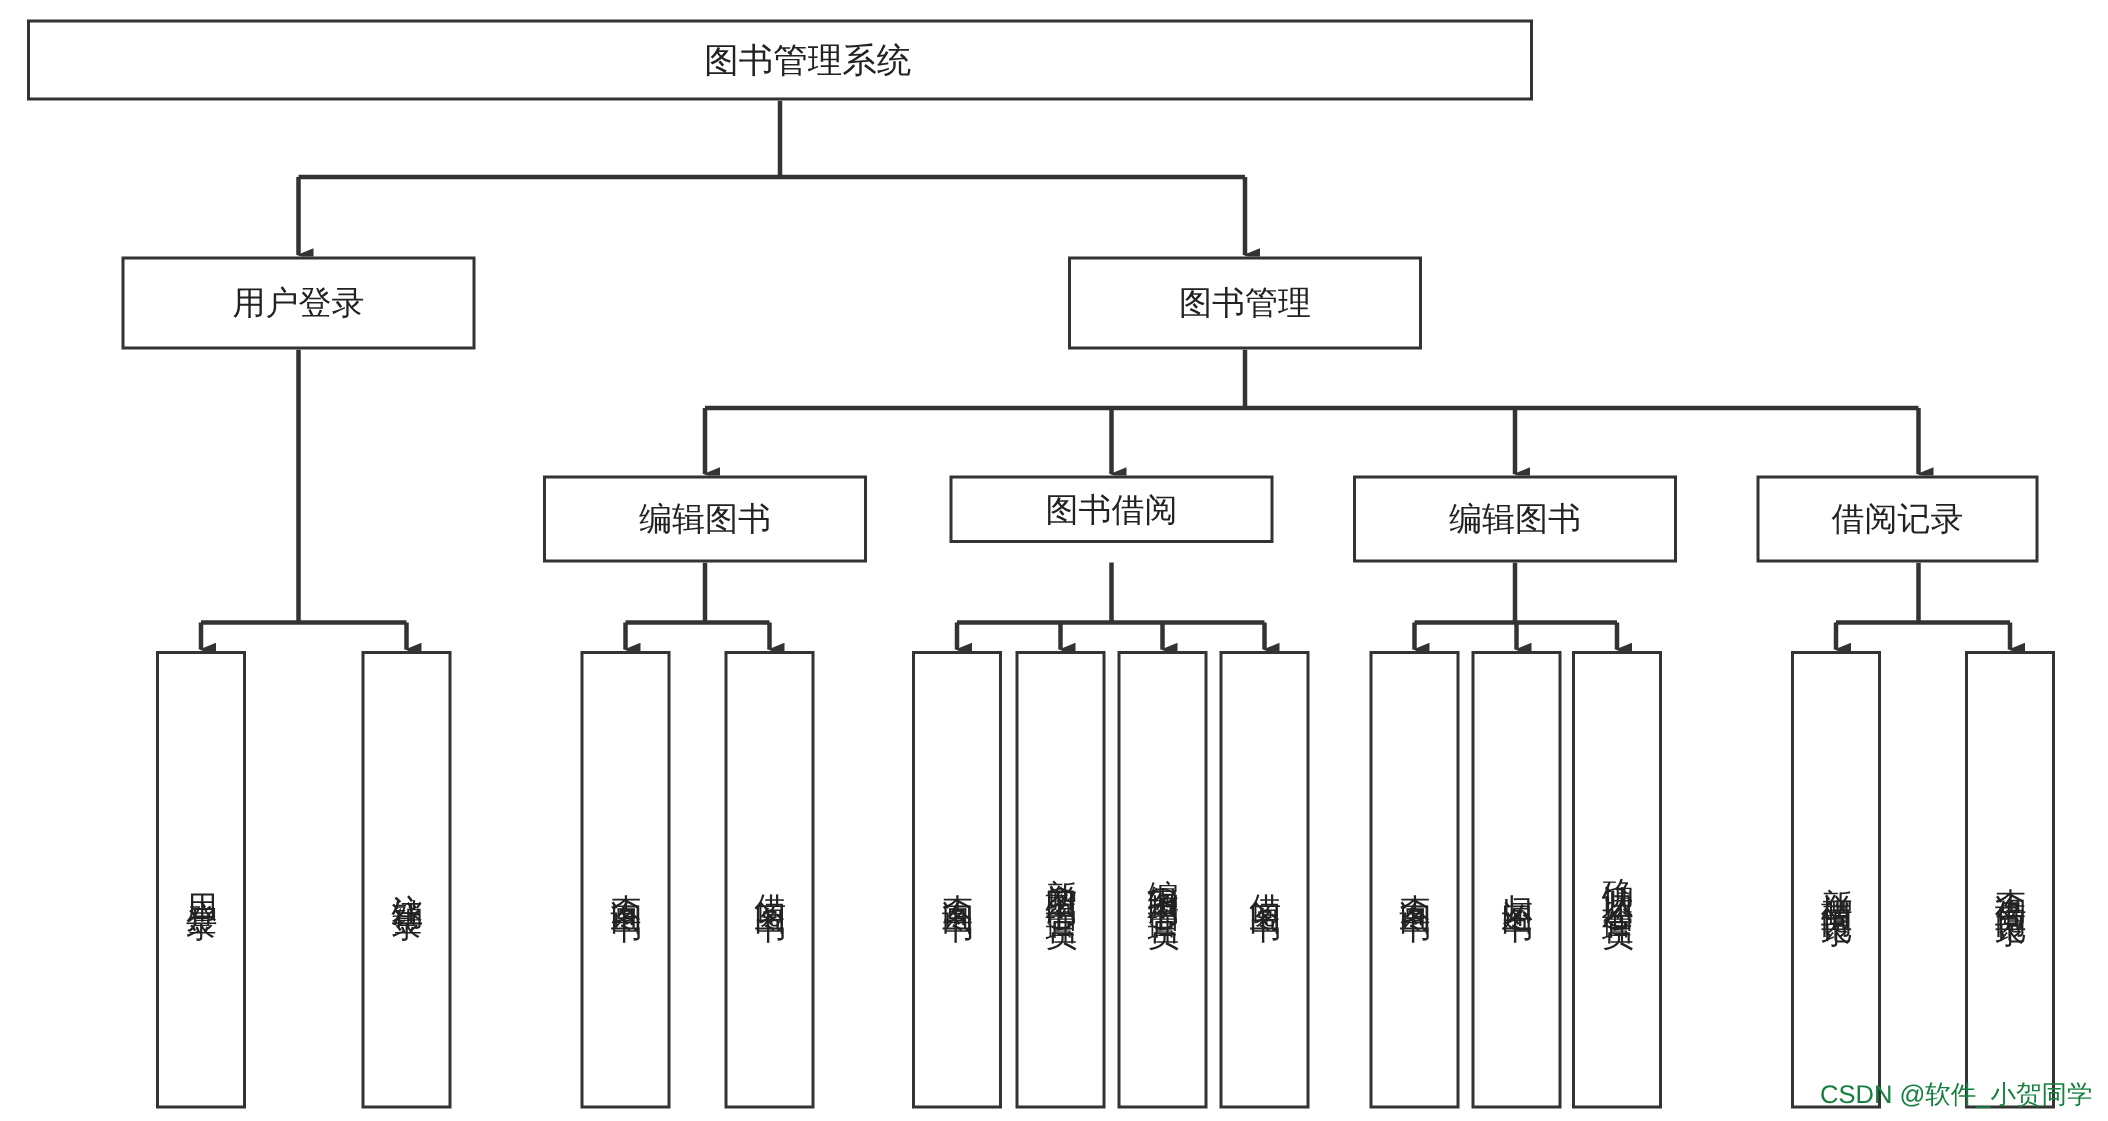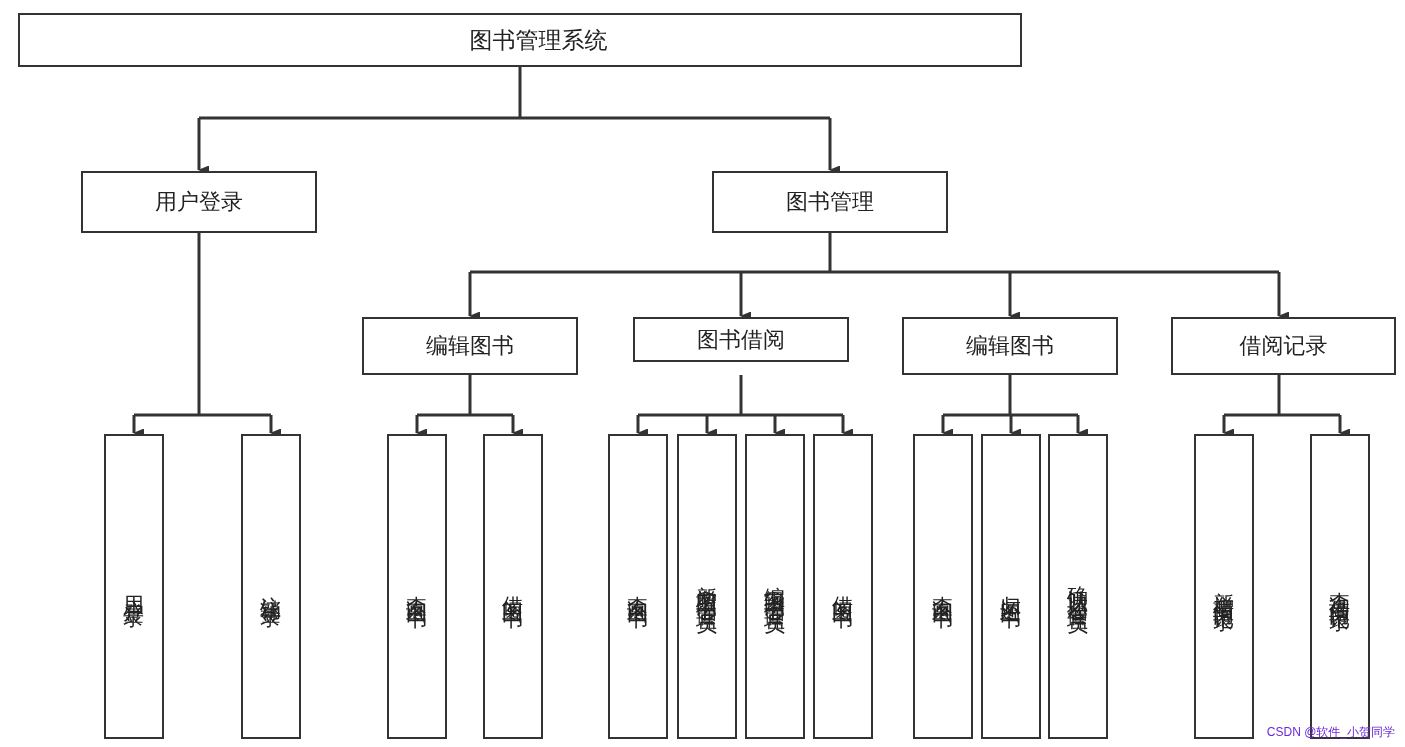--- a/index.html
+++ b/index.html
@@ -52,22 +52,22 @@
     text-align: center;
   }
   .node-root .node-label-h {
     font-size: 23px;
     margin-left: 37px;
   }
   .watermark {
     position: absolute;
     right: 10px;
     bottom: 6px;
-    font-size: 12px;
-    color: #6d28d9;
+    font-size: 17px;
+    color: #15803d;
     white-space: nowrap;
     pointer-events: none;
   }
 </style>
 </head>
 <body>
 
 <div id="diagram-root">
 
   <svg id="diagram-svg" viewBox="0 0 1405 747" xmlns="http://www.w3.org/2000/svg">
@@ -125,21 +125,21 @@
       </div>
       <div class="node-box" style="left: 362px; top: 317px; width: 216px; height: 58px;">
         <div class="node-label-h">编辑图书</div>
       </div>
       <div class="node-box" style="left: 633px; top: 317px; width: 216px; height: 45px;">
         <div class="node-label-h">图书借阅</div>
       </div>
       <div class="node-box" style="left: 902px; top: 317px; width: 216px; height: 58px;">
         <div class="node-label-h">编辑图书</div>
       </div>
-      <div class="node-box" style="left: 1171px; top: 317px; width: 225px; height: 58px;">
+      <div class="node-box" style="left: 1171px; top: 317px; width: 188px; height: 58px;">
         <div class="node-label-h">借阅记录</div>
       </div>
       <div class="node-box" style="left: 104px; top: 434px; width: 60px; height: 305px;">
         <div class="node-label-v">用户登录</div>
       </div>
       <div class="node-box" style="left: 241px; top: 434px; width: 60px; height: 305px;">
         <div class="node-label-v">注销登录</div>
       </div>
       <div class="node-box" style="left: 387px; top: 434px; width: 60px; height: 305px;">
         <div class="node-label-v">查询图书</div>

